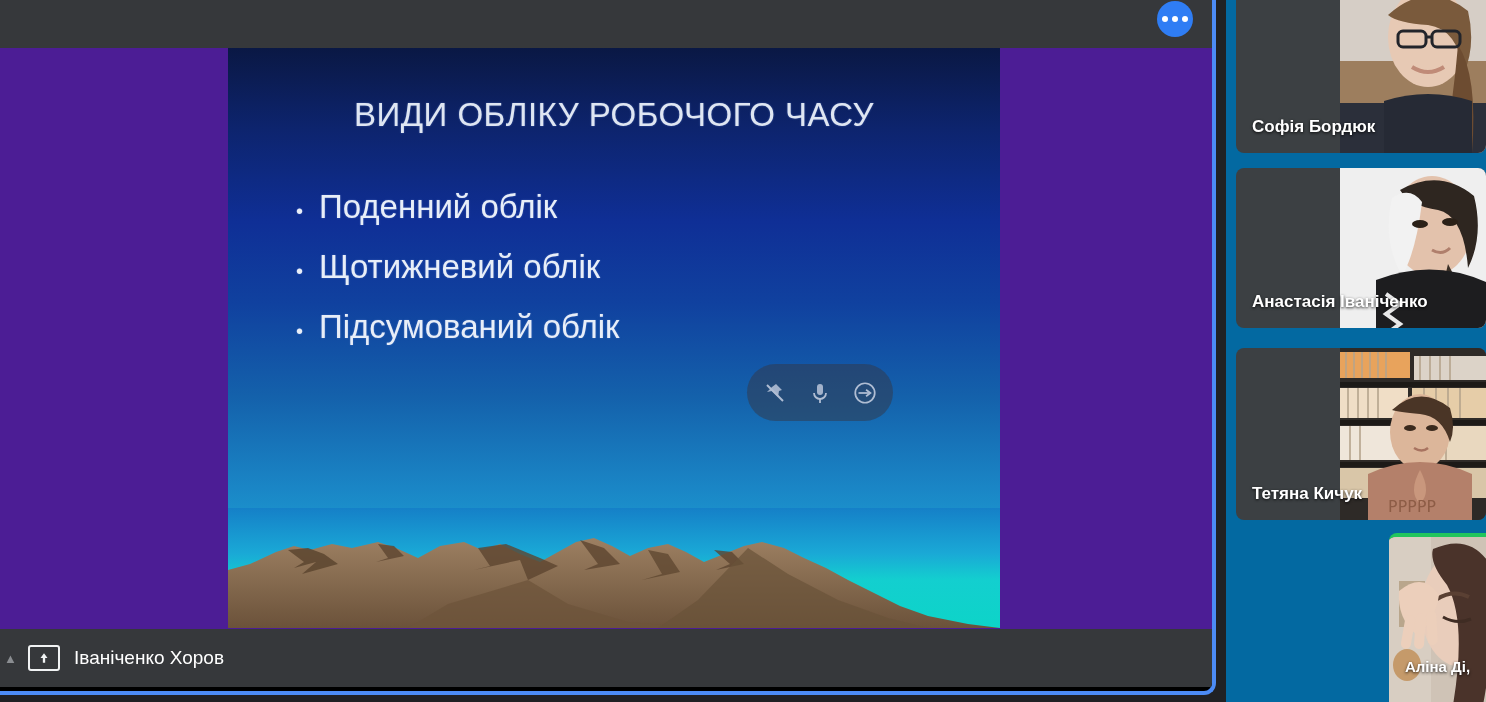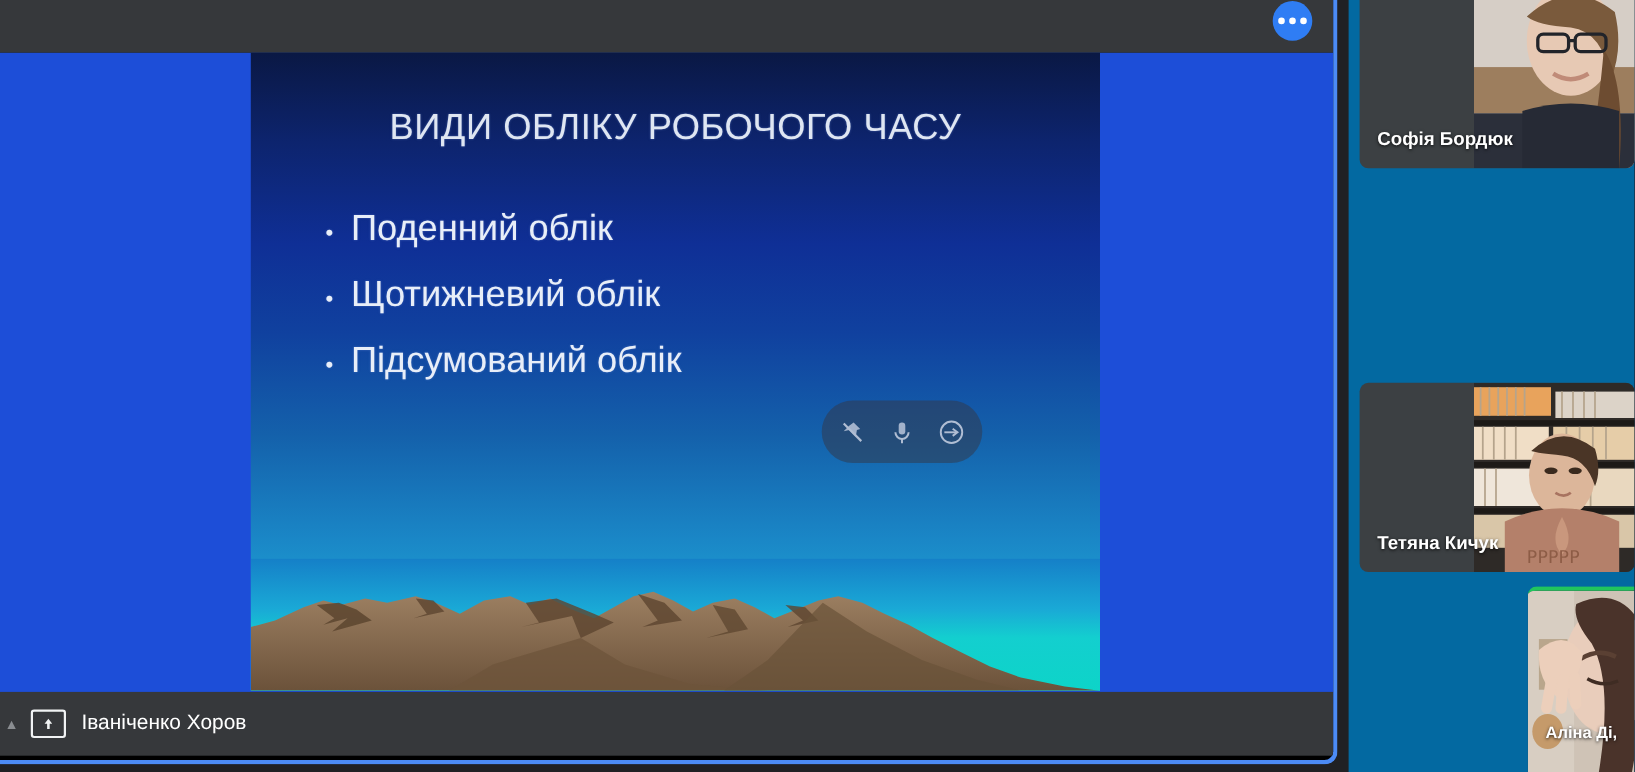--- a/index.html
+++ b/index.html
@@ -31,21 +31,21 @@
     width: 36px; height: 36px; border-radius: 50%;
     background: #2f7df4;
     display: flex; align-items: center; justify-content: center;
     gap: 4px; border: none; cursor: pointer;
   }
   #more-btn i { width: 6px; height: 6px; border-radius: 50%; background: #fff; display: block; }
 
   #video-surface {
     position: absolute; left: 0; top: 48px;
     width: 1212px; height: 592px;
-    background: #1d4ed8;
+    background: #4c1d95;
   }
 
   
   #slide {
     position: absolute; left: 228px; top: 0;
     width: 772px; height: 580px;
     overflow: hidden;
     background: linear-gradient(to bottom,
         #0a1844 0%, #0d246e 14%, #0f2f96 30%,
         #10419f 44%, #1461ab 60%, #1a86c6 76%, #1ea8d8 90%, #19b6d9 100%);
@@ -238,20 +238,37 @@
           <rect x="58" y="56" width="28" height="16" rx="5" fill="none" stroke="#22242a" stroke-width="3"></rect>
           <rect x="92" y="56" width="28" height="16" rx="5" fill="none" stroke="#22242a" stroke-width="3"></rect>
           <line x1="86" y1="62" x2="92" y2="62" stroke="#22242a" stroke-width="3"></line>
           <path d="M72 92 q16 10 32 0" stroke="#c08b78" stroke-width="4" fill="none"></path>
           <path d="M44 126 q44 -14 88 0 l0 52 l-88 0z" fill="#262a35"></path>
         </svg>
       </div>
       <div class="nm">Софія Бордюк</div>
     </div>
 
+    <div class="tile" id="tile-1">
+      <div class="thumb">
+        <svg width="150" height="160" viewBox="0 0 150 160" preserveAspectRatio="none">
+          <rect width="150" height="160" fill="#efefef"></rect>
+          <ellipse cx="92" cy="58" rx="40" ry="50" fill="#e3c2ac"></ellipse>
+          <path d="M60 22 q40 -22 74 6 q10 40 -6 72 q-4 -52 -30 -58 q-28 -4 -38 -20z" fill="#2e2620"></path>
+          <path d="M52 30 q18 -12 30 4 q-6 50 -20 74 q-20 -36 -10 -78z" fill="#f2f2f2"></path>
+          <path d="M108 96 q16 28 12 64 l-30 0 q12 -36 18 -64z" fill="#3a2f26"></path>
+          <ellipse cx="80" cy="56" rx="8" ry="4" fill="#2b2118"></ellipse>
+          <ellipse cx="110" cy="54" rx="8" ry="4" fill="#2b2118"></ellipse>
+          <path d="M92 82 q10 6 18 -2" stroke="#b07f6c" stroke-width="3" fill="none"></path>
+          <path d="M36 112 q56 -22 110 2 l0 46 l-110 0z" fill="#1d1d1f"></path>
+          <path d="M46 126 l14 10 l-14 10 l14 10 l-14 10" stroke="#e9e9e9" stroke-width="4" fill="none"></path>
+        </svg>
+      </div>
+      <div class="nm">Анастасія Іваніченко</div>
+    </div>
 
     <div class="tile" id="tile-2">
       <div class="thumb">
         <svg width="150" height="172" viewBox="0 0 150 172" preserveAspectRatio="none">
           <rect width="150" height="172" fill="#2e2a27"></rect>
           <g>
             <rect x="0" y="4" width="70" height="26" fill="#e8a35c"></rect>
             <rect x="0" y="4" width="70" height="26" fill="none"></rect>
             <rect x="74" y="8" width="76" height="24" fill="#dcd3c8"></rect>
             <rect x="0" y="34" width="150" height="5" fill="#1d1a17"></rect>

